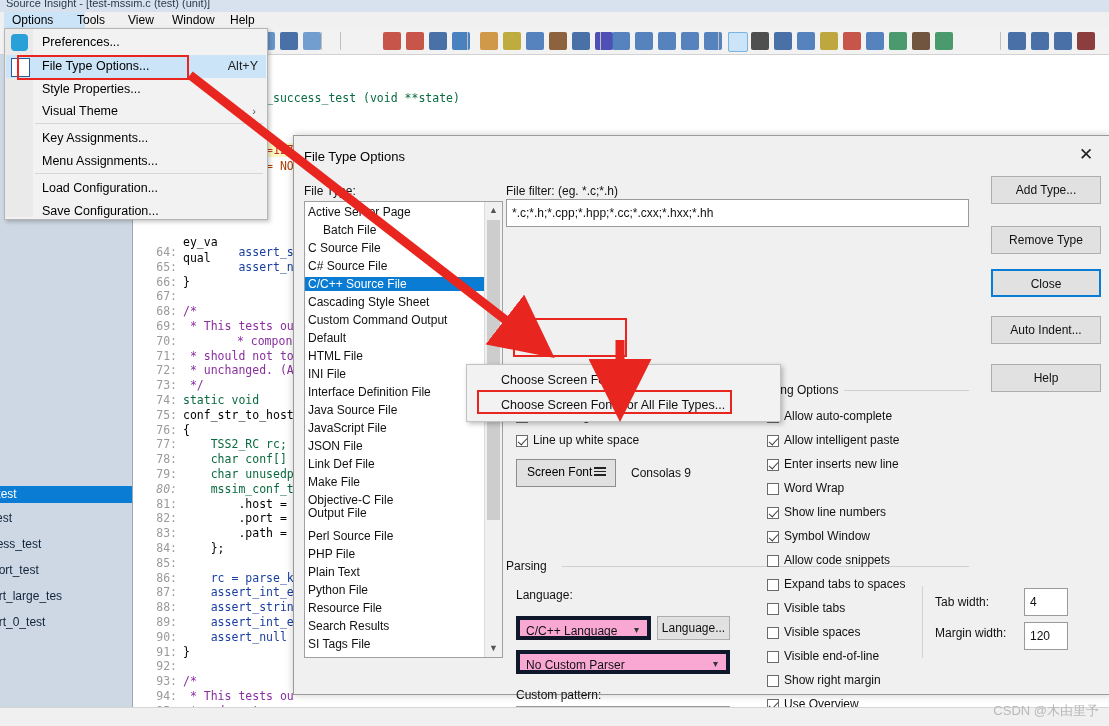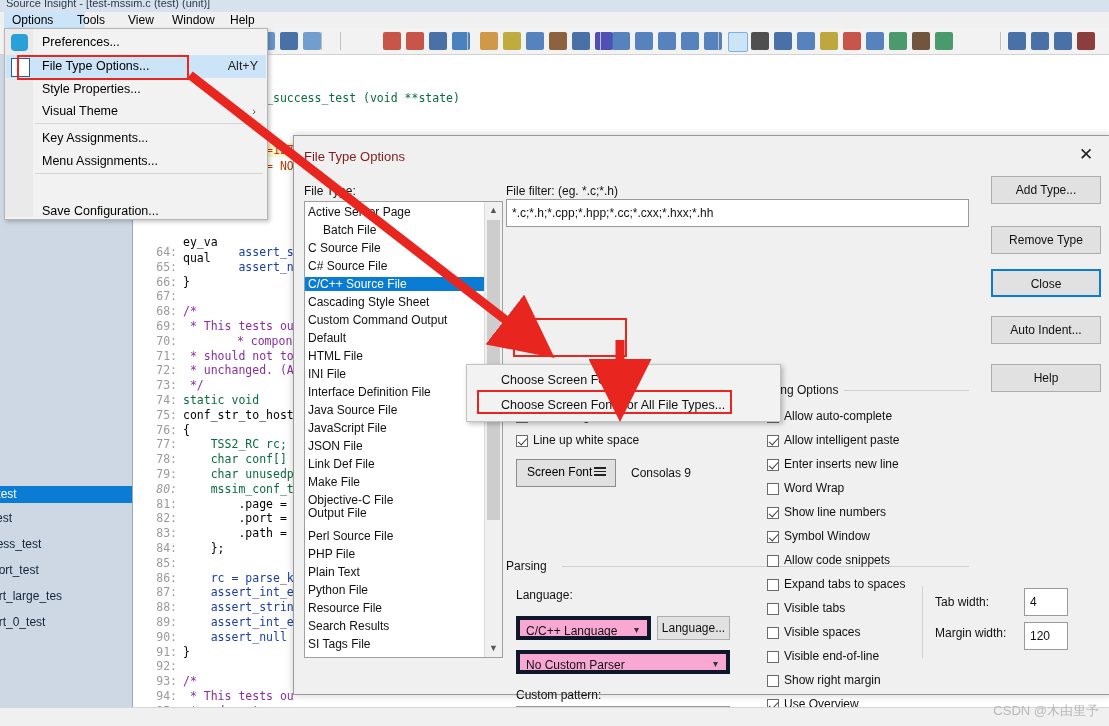--- a/index.html
+++ b/index.html
@@ -48,21 +48,21 @@
   .om .lbl{position:absolute;left:36px;}
   .om .acc{position:absolute;right:8px;color:#222;}
   .om.hi{background:#cce4f7;}
   .om .arw{position:absolute;right:10px;color:#555;font-size:11px;}
   .om-sep{position:absolute;left:30px;width:228px;height:1px;background:#d6d6d6;}
   .om-ico{position:absolute;left:5px;top:3px;width:17px;height:17px;}
 
   
   #dlg{left:293px;top:135px;width:816px;height:558px;background:#f0f0f0;border:1px solid #9a9a9a;
     box-shadow:0 0 8px rgba(0,0,0,.2);}
-  #dlg .dlg-title{position:absolute;left:10px;top:13px;font-size:13px;color:#7f1d1d;}
+  #dlg .dlg-title{position:absolute;left:10px;top:13px;font-size:13px;color:#000000;}
   #dlg .dlg-close{position:absolute;right:6px;top:6px;width:36px;height:26px;line-height:26px;
     text-align:center;font-size:17px;color:#222;cursor:default;}
   .grp-lbl{position:absolute;font-size:12px;color:#111;background:#f0f0f0;padding-right:6px;}
   .grp-line{position:absolute;height:1px;background:#d0d0d0;}
   .fld-lbl{position:absolute;font-size:12px;color:#111;}
 
   .listbox{position:absolute;background:#fff;border:1px solid #a0a0a0;overflow:hidden;}
   .li{position:absolute;left:3px;font-size:12px;white-space:nowrap;color:#111;}
   .li.selrow{left:0;width:179px;background:#0a7cd4;color:#fff;padding-left:3px;box-sizing:border-box;}
   .lb-scroll{position:absolute;right:0;top:0;width:17px;height:100%;background:#f0f0f0;border-left:1px solid #dcdcdc;}
@@ -231,21 +231,21 @@
     <div class="cl cm" style="top:293.6px;"> * should not to</div>
     <div class="cl cm" style="top:308.4px;"> * unchanged. (A</div>
     <div class="cl cm" style="top:323.20000000000005px;"> */</div>
     <div class="cl ty" style="top:338px;">static void</div>
     <div class="cl pl" style="top:352.8px;">conf_str_to_host</div>
     <div class="cl pl" style="top:367.6px;">{</div>
     <div class="cl ty" style="top:382.4px;">    TSS2_RC rc;</div>
     <div class="cl ty" style="top:397.20000000000005px;">    char conf[]</div>
     <div class="cl ty" style="top:412px;">    char unusedp</div>
     <div class="cl ty" style="top:426.8px;">    mssim_conf_t</div>
-    <div class="cl pl" style="top:441.6px;">        .page =</div>
+    <div class="cl pl" style="top:441.6px;">        .host =</div>
     <div class="cl pl" style="top:456.40000000000003px;">        .port =</div>
     <div class="cl pl" style="top:471.2px;">        .path =</div>
     <div class="cl pl" style="top:486px;">    };</div>
     <div class="cl pl" style="top:500.8px;"></div>
     <div class="cl fn" style="top:515.6px;">    rc = parse_k</div>
     <div class="cl fn" style="top:530.4000000000001px;">    assert_int_e</div>
     <div class="cl fn" style="top:545.2px;">    assert_strin</div>
     <div class="cl fn" style="top:560px;">    assert_int_e</div>
     <div class="cl fn" style="top:574.8px;">    assert_null</div>
     <div class="cl pl" style="top:589.6px;">}</div>
@@ -274,20 +274,23 @@
     </div>
     <div class="om" style="top:98px;">
       <span class="lbl">Key Assignments...</span>
     </div>
     <div class="om" style="top:71px;">
       <span class="lbl">Visual Theme</span>
       <span class="arw">›</span>
     </div>
     <div class="om" style="top:121px;">
       <span class="lbl">Menu Assignments...</span>
+    </div>
+    <div class="om" style="top:148px;">
+      <span class="lbl">Load Configuration...</span>
     </div>
     <div class="om" style="top:171px;">
       <span class="lbl">Save Configuration...</span>
     </div>
   </div>
 
 <div id="dlg" class="abs">
   <div class="dlg-title">File Type Options</div>
   <div class="dlg-close">✕</div>
 

